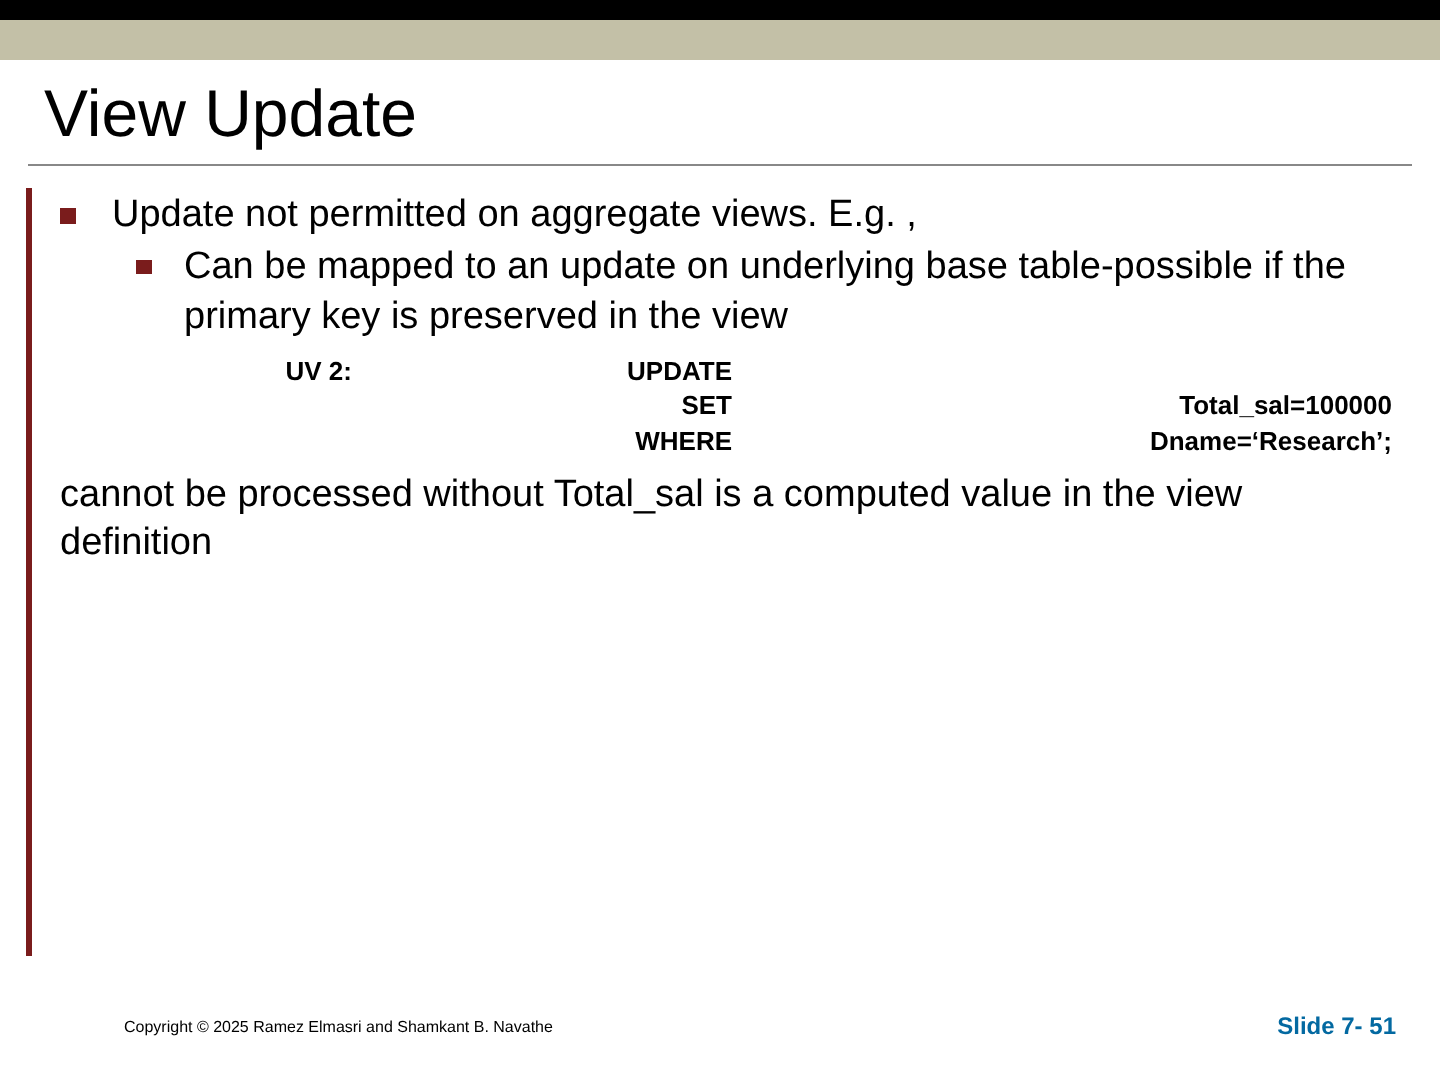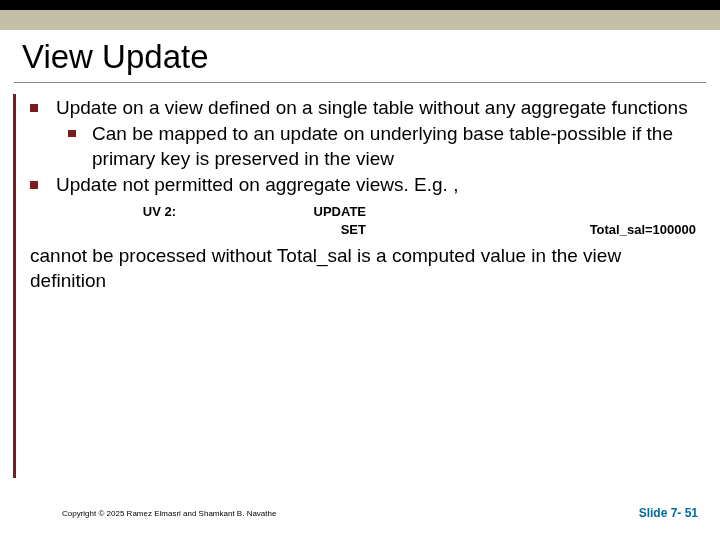--- a/index.html
+++ b/index.html
@@ -143,44 +143,45 @@
   <div class="top-bar"></div>
   <div class="header-band"></div>
 
   <div class="title">View Update</div>
   <div class="title-underline"></div>
 
   <div class="side-accent"></div>
 
   <div class="content">
 
+
     <div class="bullet-row">
       <div class="square"></div>
-      <div class="bullet-text">Update on a view defined on a single table without any aggregate functions</div>
+      <div class="bullet-text">Update not permitted on aggregate views. E.g. ,</div>
     </div>
 
     <div class="bullet-row sub">
       <div class="square small"></div>
       <div class="bullet-text">Can be mapped to an update on underlying base table-possible if the primary key is preserved in the view</div>
-    </div>
-
-    <div class="bullet-row">
-      <div class="square"></div>
-      <div class="bullet-text">Update not permitted on aggregate views. E.g. ,</div>
     </div>
 
     <div class="code-block">
       <div class="code-row">
         <div class="code-label">UV 2:</div>
         <div class="code-kw">UPDATE</div>
       </div>
       <div class="code-row">
         <div class="code-label"></div>
         <div class="code-kw">SET</div>
         <div class="code-val">Total_sal=100000</div>
+      </div>
+      <div class="code-row">
+        <div class="code-label"></div>
+        <div class="code-kw">WHERE</div>
+        <div class="code-val">Dname=‘Research’;</div>
       </div>
     </div>
 
     <div class="closing">cannot be processed without Total_sal is a computed value in the view definition</div>
 
   </div>
 
   <div class="footer-left">Copyright © 2025 Ramez Elmasri and Shamkant B. Navathe</div>
   <div class="footer-right">Slide 7- 51</div>
 

